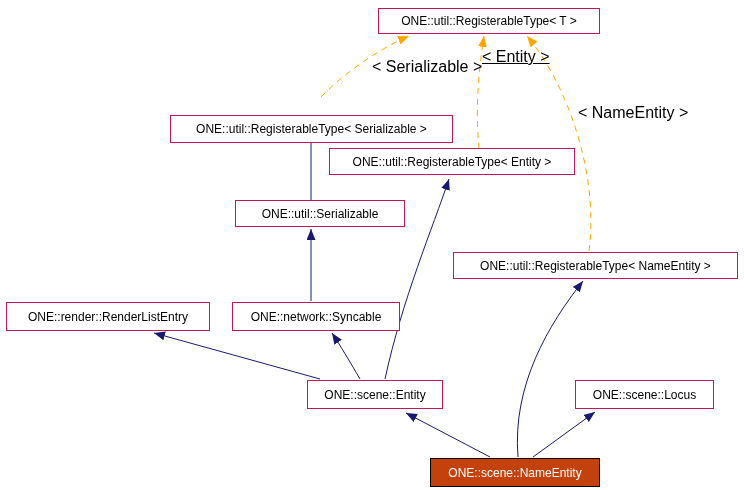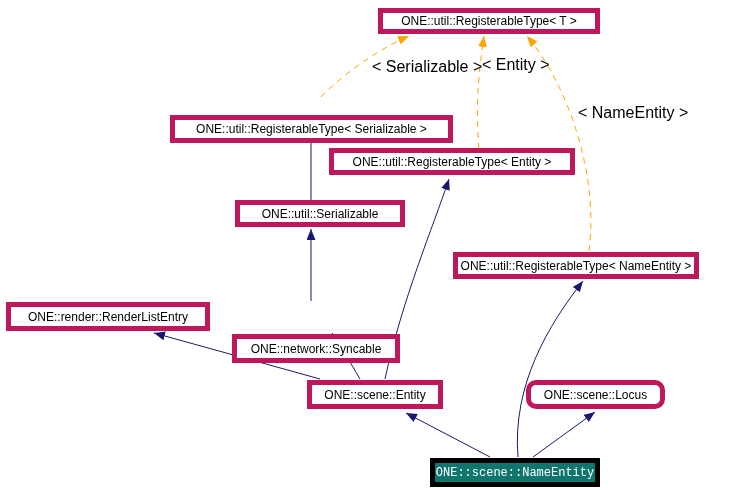--- a/index.html
+++ b/index.html
@@ -16,35 +16,34 @@
     overflow: hidden;
   }
   .edges {
     position: absolute;
     left: 0; top: 0;
     width: 744px; height: 490px;
   }
   .node {
     position: absolute;
     box-sizing: border-box;
-    border: 5px solid #be185d;
+    border: 1px solid #be185d;
     background: #ffffff;
     color: #000000;
     font-size: 12px;
     display: flex;
     align-items: center;
     justify-content: center;
     white-space: nowrap;
     cursor: pointer;
   }
   .node.highlight {
-    background: #0f766e;
+    background: #c2410c;
     color: #ffffff;
     border-color: #000000;
-    font-family: Liberation Mono, monospace;
   }
   .edge-label {
     position: absolute;
     font-size: 16px;
     color: #000000;
     white-space: nowrap;
   }
 </style>
 </head>
 <body>
@@ -69,36 +68,36 @@
     <path d="M490,457 L406,413" fill="none" stroke="#191970" stroke-width="1" marker-end="url(#arrow-blue)"></path>
     <path d="M533,457 L595,412" fill="none" stroke="#191970" stroke-width="1" marker-end="url(#arrow-blue)"></path>
     <path d="M518,457 C512,385 549,324 583,281" fill="none" stroke="#191970" stroke-width="1" marker-end="url(#arrow-blue)"></path>
 
     <path d="M321,97 C345,72 381,48 409,36" fill="none" stroke="#ffa500" stroke-width="1" stroke-dasharray="6,5" marker-end="url(#arrow-orange)"></path>
     <path d="M479,149 C475,105 479,70 484,36" fill="none" stroke="#ffa500" stroke-width="1" stroke-dasharray="6,5" marker-end="url(#arrow-orange)"></path>
     <path d="M589,251 C599,175 568,85 527,36" fill="none" stroke="#ffa500" stroke-width="1" stroke-dasharray="6,5" marker-end="url(#arrow-orange)"></path>
   </svg>
 
   <div class="edge-label" style="left:372px; top:58px;">&lt; Serializable &gt;</div>
-  <div class="edge-label" style="left:482px; top:56px;">&lt; Entity &gt;</div>
+  <div class="edge-label" style="left:482px; top:48px;text-decoration:underline;">&lt; Entity &gt;</div>
   <div class="edge-label" style="left:578px; top:104px;">&lt; NameEntity &gt;</div>
 
   <div class="node" style="left:378px; top:8px; width:222px; height:26px;">ONE::util::RegisterableType&lt; T &gt;</div>
 
   <div class="node" style="left:170px; top:99px; width:283px; height:28px;margin-top:16px;">ONE::util::RegisterableType&lt; Serializable &gt;</div>
 
   <div class="node" style="left:329px; top:148px; width:246px; height:27px;">ONE::util::RegisterableType&lt; Entity &gt;</div>
 
   <div class="node" style="left:235px; top:200px; width:170px; height:27px;">ONE::util::Serializable</div>
 
-  <div class="node" style="left:453px; top:252px; width:246px; height:27px;">ONE::util::RegisterableType&lt; NameEntity &gt;</div>
+  <div class="node" style="left:453px; top:252px; width:285px; height:27px;">ONE::util::RegisterableType&lt; NameEntity &gt;</div>
 
   <div class="node" style="left:6px; top:302px; width:204px; height:29px;">ONE::render::RenderListEntry</div>
 
-  <div class="node" style="left:232px; top:302px; width:168px; height:29px;margin-top:32px;">ONE::network::Syncable</div>
+  <div class="node" style="left:232px; top:302px; width:168px; height:29px;">ONE::network::Syncable</div>
 
   <div class="node" style="left:307px; top:380px; width:136px; height:29px;">ONE::scene::Entity</div>
 
-  <div class="node" style="left:526px; top:380px; width:139px; height:29px;border-radius:10px;">ONE::scene::Locus</div>
+  <div class="node" style="left:575px; top:380px; width:139px; height:29px;">ONE::scene::Locus</div>
 
   <div class="node highlight" style="left:430px; top:458px; width:170px; height:29px;">ONE::scene::NameEntity</div>
 
 </div>
 
 </body></html>

